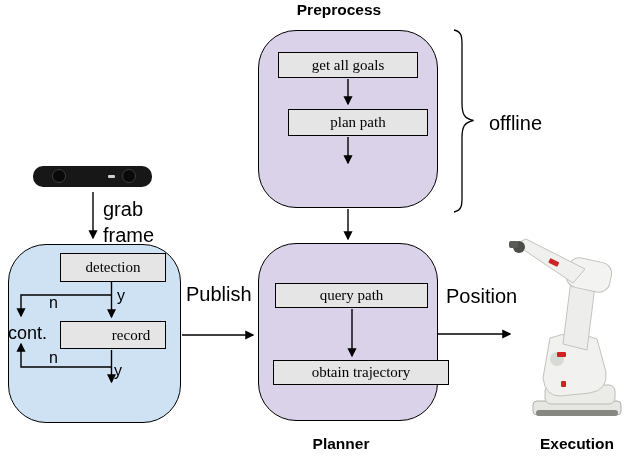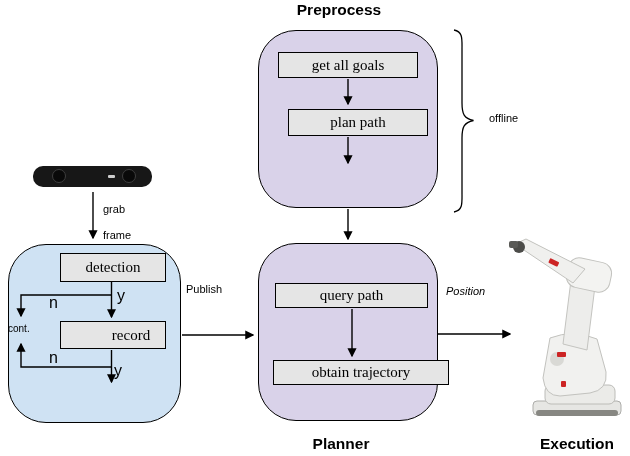--- a/index.html
+++ b/index.html
@@ -21,24 +21,24 @@
     background:#e5e5e5; border:1.3px solid #000;
     box-sizing:border-box;
     display:flex; align-items:center; justify-content:center;
     font-size:15px; white-space:nowrap;font-family:Liberation Serif, serif;
   }
   .title {
     position:absolute; z-index:2; font-weight:bold; font-size:15.5px;
     text-align:center; white-space:nowrap;
   }
   .edge-label {
-    position:absolute; z-index:2; font-size:11px; white-space:nowrap;
+    position:absolute; z-index:2; font-size:20px; white-space:nowrap;
   }
   .branch-label { position:absolute; z-index:2; font-size:16px; }
-  .cont-label  { position:absolute; z-index:2; font-size:10px;text-align:right; }
+  .cont-label  { position:absolute; z-index:2; font-size:18px;text-align:right; }
   .grab { width:50px; white-space:normal; line-height:26px; }
 
   .camera {
     position:absolute; left:33px; top:166px; width:119px; height:21px;
     background:#171717; border-radius:10px; z-index:2;
   }
   .lens {
     position:absolute; top:3px; width:14px; height:14px;
     border-radius:50%; background:#090909;
     border:1.5px solid #3e3e3e; box-sizing:border-box;
@@ -100,21 +100,21 @@
   <div class="group blue" style="left:8px; top:244px; width:173px; height:179px;"></div>
   <div class="step" style="left:60px; top:253px; width:106px; height:29px;">detection</div>
   <div class="step" style="left:60px; top:321px; width:106px; height:28px;padding-left:36px;">record</div>
   <div class="branch-label" style="left:117px; top:287px;">y</div>
   <div class="branch-label" style="left:49px; top:294px;">n</div>
   <div class="branch-label" style="left:114px; top:362px;">y</div>
   <div class="branch-label" style="left:49px; top:349px;">n</div>
   <div class="cont-label" style="left:8px; top:323px;">cont.</div>
 
   <div class="edge-label" style="left:186px; top:283px;">Publish</div>
-  <div class="edge-label" style="left:446px; top:285px;font-style:italic;">Position</div>
+  <div class="edge-label" style="left:446px; top:285px;">Position</div>
 
   <div class="group purple" style="left:258px; top:243px; width:180px; height:178px;"></div>
   <div class="step" style="left:275px; top:283px; width:153px; height:25px;">query path</div>
   <div class="step" style="left:273px; top:360px; width:176px; height:25px;">obtain trajectory</div>
   <div class="title" style="left:271px; top:435px; width:140px;">Planner</div>
 
   <svg class="robot" width="125" height="185" viewBox="0 0 125 185">
 
     <rect x="28" y="163" width="88" height="14" rx="4" fill="#e6e6e3" stroke="#adadaa" stroke-width="1"></rect>
     <rect x="31" y="172" width="82" height="6" rx="3" fill="#878782"></rect>

